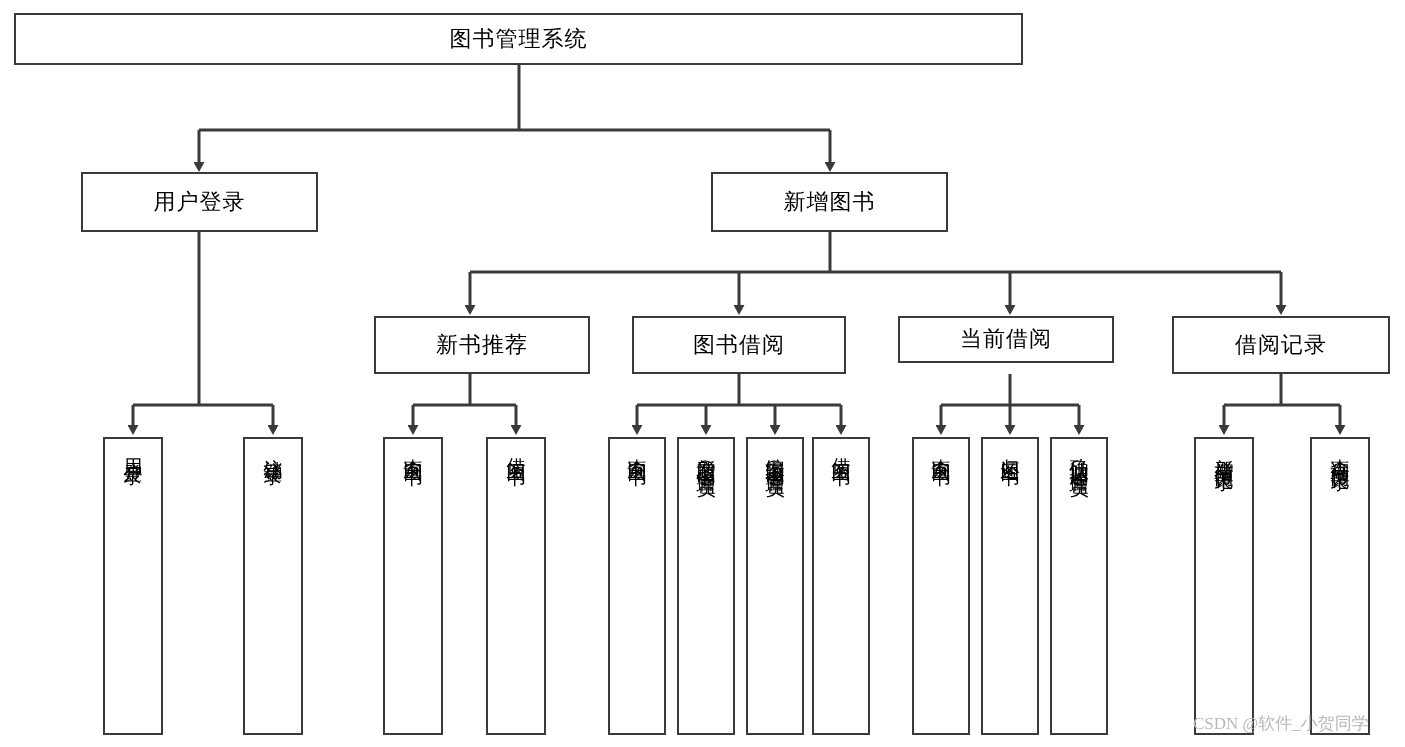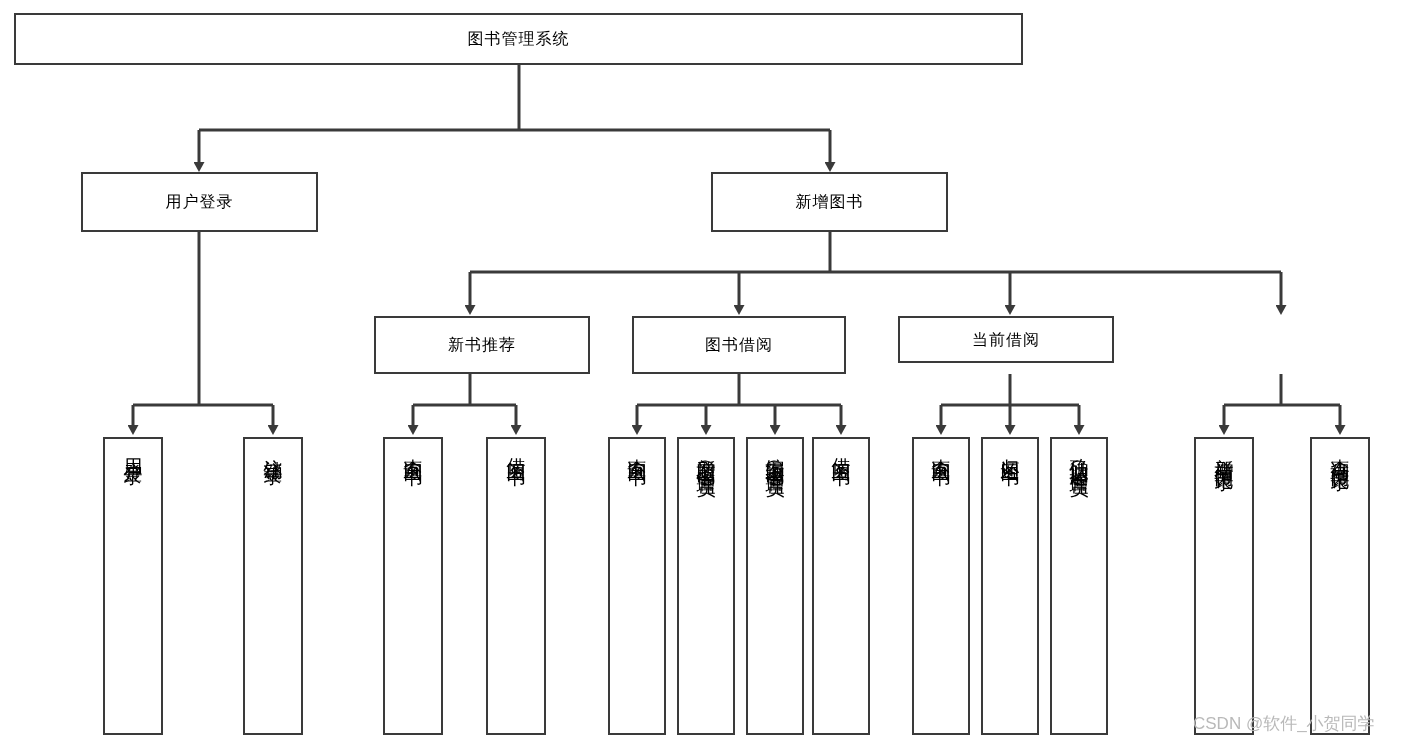--- a/index.html
+++ b/index.html
@@ -31,21 +31,21 @@
     box-sizing: border-box;
     background: #ffffff;
     border: 2px solid #3a3a3a;
     display: flex;
     align-items: center;
     justify-content: center;
     color: #000000;
     z-index: 2;
   }
   .node.h {
-    font-size: 16px;
+    font-size: 22px;
     letter-spacing: 1px;
     line-height: 1.2;
   }
   .node.leaf {
     font-size: 19px;
     align-items: flex-start;
     padding-top: 4px;
   }
   .node.leaf .vtext {
     writing-mode: vertical-rl;
@@ -59,21 +59,21 @@
     max-height: 296px;
   }
   .watermark {
     position: absolute;
     left: 1193px;
     top: 712px;
     font-size: 17px;
     color: #b9b9b9;
     white-space: nowrap;
     z-index: 3;
-    font-family: Liberation Sans, sans-serif;
+    font-family: Liberation Serif, serif;
   }
 </style>
 </head>
 <body>
 
 <div id="canvas">
 
   <svg id="edges" viewBox="0 0 1405 747" xmlns="http://www.w3.org/2000/svg">
     <defs>
       <marker id="arrow" markerWidth="10" markerHeight="11" refX="1" refY="5.5" orient="auto" markerUnits="userSpaceOnUse">
@@ -137,20 +137,23 @@
 
   <div class="node h" style="left:362px; top:316px; width:216px; height:58px;margin-left:12px;">
     <span>新书推荐</span>
   </div>
   <div class="node h" style="left:632px; top:316px; width:214px; height:58px;">
     <span>图书借阅</span>
   </div>
   <div class="node h" style="left:898px; top:316px; width:216px; height:47px;text-align:right;">
     <span>当前借阅</span>
   </div>
+  <div class="node h" style="left:1172px; top:316px; width:218px; height:58px;">
+    <span>借阅记录</span>
+  </div>
 
   <div class="node leaf" style="left:103px; top:437px; width:60px; height:298px;">
     <span class="vtext">用户登录</span>
   </div>
   <div class="node leaf" style="left:243px; top:437px; width:60px; height:298px;">
     <span class="vtext">注销登录</span>
   </div>
 
   <div class="node leaf" style="left:383px; top:437px; width:60px; height:298px;">
     <span class="vtext">查询图书</span>

